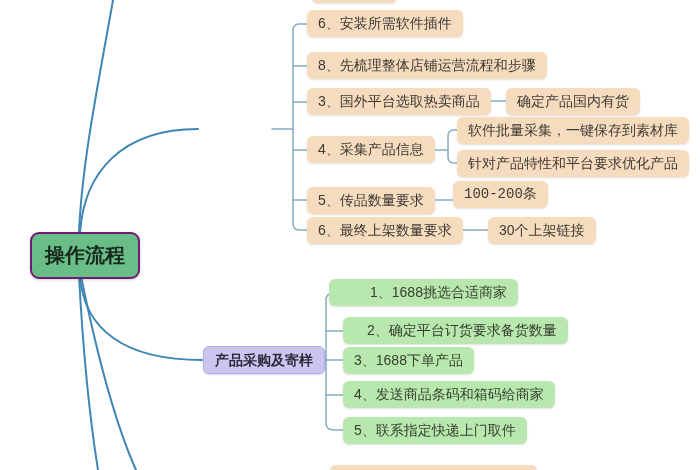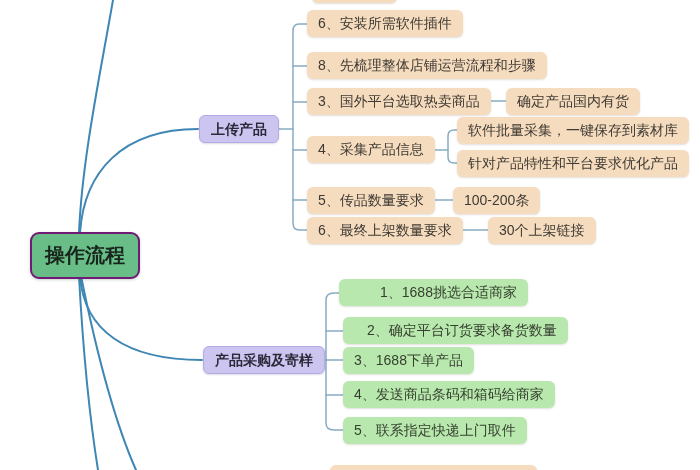--- a/index.html
+++ b/index.html
@@ -64,42 +64,41 @@
       <path d="M300,360 L326,360"></path>
       <path d="M343,293 L334,293 Q326,293 326,300 L326,423 Q326,430 334,430 L343,430"></path>
       <path d="M326,331 L343,331"></path>
       <path d="M326,360 L343,360"></path>
       <path d="M326,395 L343,395"></path>
     </g>
   </svg>
 
   <div class="node root" style="left:30px;top:232px;">操作流程</div>
 
-  <div class="node branch" style="left:199px;top:115px;">上传产品</div>
 
   <div class="node tan" style="left:307px;top:10px;">6、安装所需软件插件</div>
 
   <div class="node tan" style="left:307px;top:52px;">8、先梳理整体店铺运营流程和步骤</div>
 
   <div class="node tan" style="left:307px;top:88px;">3、国外平台选取热卖商品</div>
   <div class="node tan" style="left:506px;top:88px;">确定产品国内有货</div>
 
   <div class="node tan" style="left:307px;top:136px;">4、采集产品信息</div>
   <div class="node tan" style="left:457px;top:117px;">软件批量采集，一键保存到素材库</div>
   <div class="node tan" style="left:457px;top:150px;">针对产品特性和平台要求优化产品</div>
 
   <div class="node tan" style="left:307px;top:187px;">5、传品数量要求</div>
-  <div class="node tan" style="left:453px;top:187px;">100-200条</div>
+  <div class="node tan" style="left:453px;top:181px;font-family:Liberation Mono, monospace;">100-200条</div>
 
   <div class="node tan" style="left:307px;top:217px;">6、最终上架数量要求</div>
   <div class="node tan" style="left:488px;top:217px;">30个上架链接</div>
 
   <div class="node branch" style="left:203px;top:346px;">产品采购及寄样</div>
 
-  <div class="node grn" style="left:339px;top:279px;padding-left:41px;">1、1688挑选合适商家</div>
+  <div class="node grn" style="left:329px;top:279px;padding-left:41px;">1、1688挑选合适商家</div>
   <div class="node grn" style="left:343px;top:317px;padding-left:24px;">2、确定平台订货要求备货数量</div>
   <div class="node grn" style="left:343px;top:347px;">3、1688下单产品</div>
   <div class="node grn" style="left:343px;top:381px;">4、发送商品条码和箱码给商家</div>
   <div class="node grn" style="left:343px;top:417px;">5、联系指定快递上门取件</div>
 
   <div class="node tan" style="left:312px;top:-24px;width:63px;"></div>
   <div class="node tan" style="left:330px;top:465px;width:185px;"></div>
 
 </div>
 

